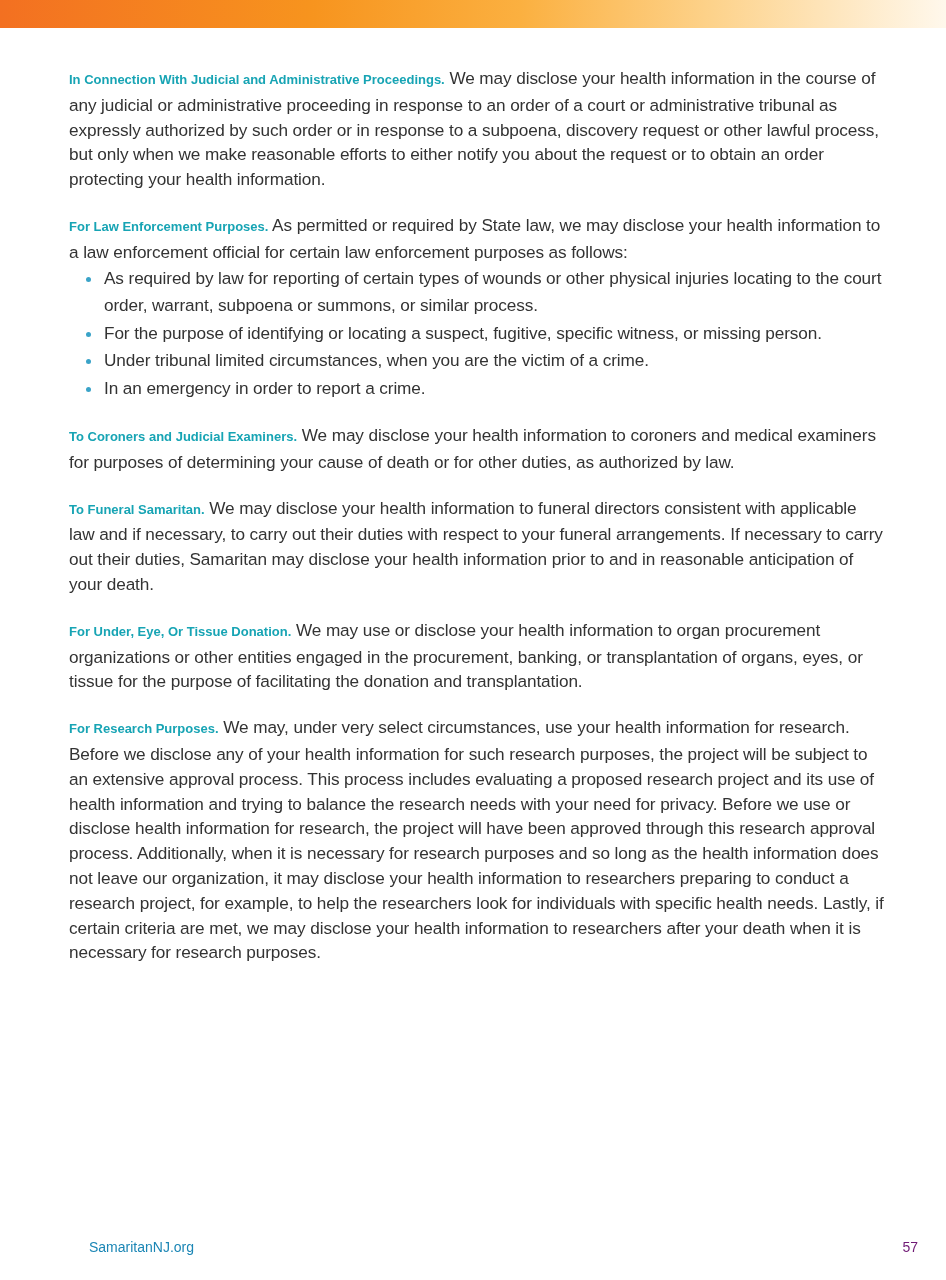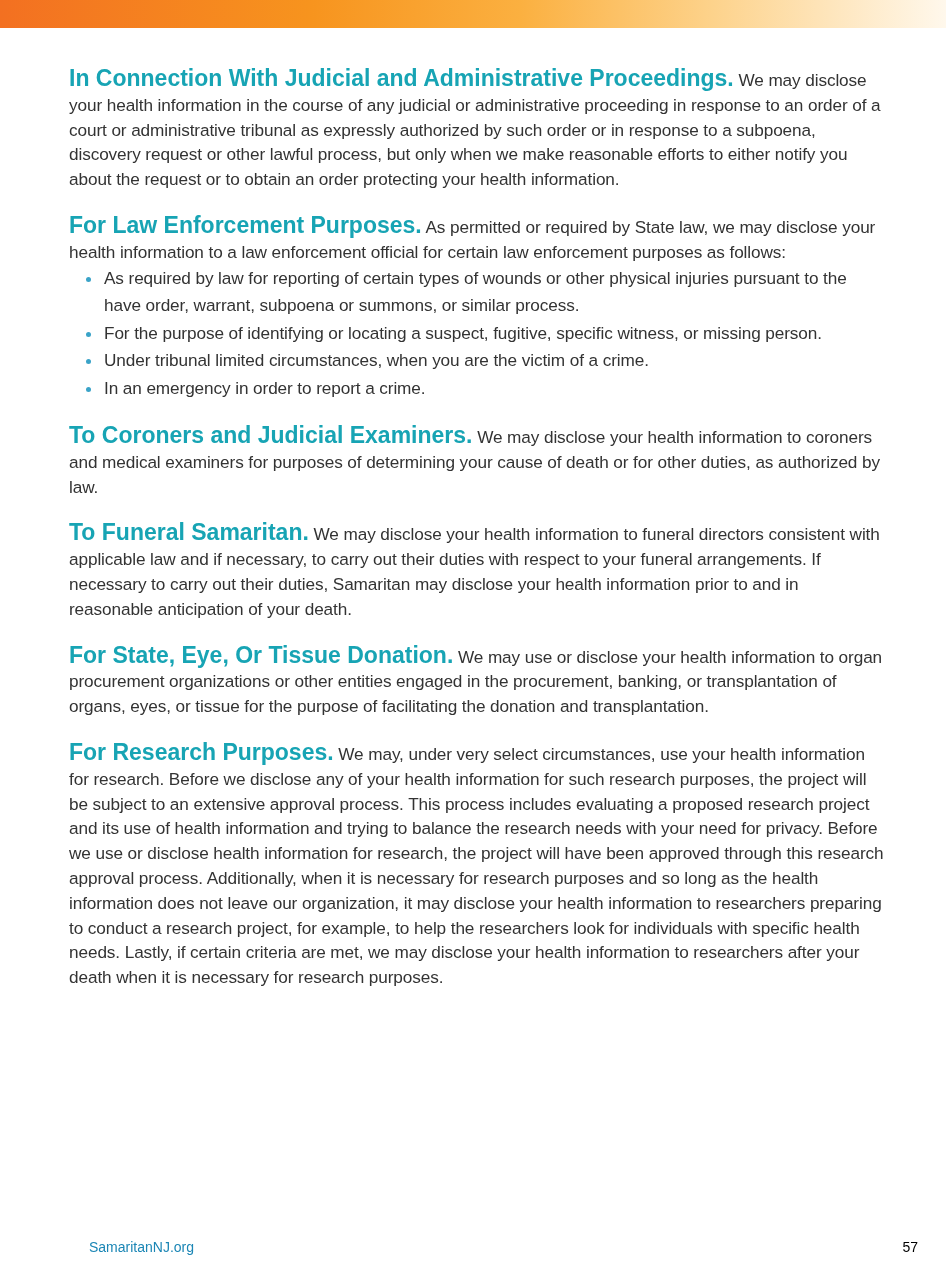--- a/index.html
+++ b/index.html
@@ -2,57 +2,57 @@
 <html><head>
 <meta charset="utf-8">
 <style>
   html, body { margin: 0; padding: 0; background: #ffffff; }
   body { width: 946px; height: 1280px; position: relative; overflow: hidden;
          font-family: "Liberation Sans", "DejaVu Sans", sans-serif; color: #333333; }
   .top-band { position: absolute; left: 0; top: 0; width: 946px; height: 28px;
               background: linear-gradient(to right, #f37021 0%, #f7941e 33%, #fbb040 55%, #fdd28a 75%, #fff8ec 100%); }
   .content { position: absolute; left: 69px; top: 66px; width: 815px; }
   .section { margin: 0 0 21px 0; font-size: 17.2px; line-height: 24.8px; letter-spacing: -0.1px; }
-  .heading { color: #17a4b4; font-weight: bold; font-size: 23px; letter-spacing: 0px; }
+  .heading { color: #17a4b4; font-weight: bold; font-size: 13px; letter-spacing: 0px; }
   .bullets { list-style: none; margin: 0; padding: 0 0 0 15px; }
   .bullets li { position: relative; padding-left: 20px; font-size: 17.2px; line-height: 27.5px; }
   .bullets li .dot { position: absolute; left: 2px; top: 12px; width: 5px; height: 5px; border-radius: 50%; background: #3aa3c8; }
   .footer-left { position: absolute; left: 69px; top: 1239px; font-size: 14px; color: #1b86b5; margin-left: 20px; }
-  .footer-right { position: absolute; right: 28px; top: 1239px; font-size: 14px; color: #000000; }
+  .footer-right { position: absolute; right: 28px; top: 1239px; font-size: 14px; color: #701a75; }
 </style>
 </head>
 <body>
 
 <div class="top-band"></div>
 
 <div class="content">
   <div class="section">
     <span class="heading">In Connection With Judicial and Administrative Proceedings.</span><span> We may disclose your health information in the course of any judicial or administrative proceeding in response to an order of a court or administrative tribunal as expressly authorized by such order or in response to a subpoena, discovery request or other lawful process, but only when we make reasonable efforts to either notify you about the request or to obtain an order protecting your health information.</span>
   </div>
 
   <div class="section">
     <span class="heading">For Law Enforcement Purposes.</span><span> As permitted or required by State law, we may disclose your health information to a law enforcement official for certain law enforcement purposes as follows:</span>
     <ul class="bullets">
-      <li><span class="dot"></span><span>As required by law for reporting of certain types of wounds or other physical injuries pursuant to the have order, warrant, subpoena or summons, or similar process.</span></li>
+      <li><span class="dot"></span><span>As required by law for reporting of certain types of wounds or other physical injuries locating to the court order, warrant, subpoena or summons, or similar process.</span></li>
       <li><span class="dot"></span><span>For the purpose of identifying or locating a suspect, fugitive, specific witness, or missing person.</span></li>
       <li><span class="dot"></span><span>Under tribunal limited circumstances, when you are the victim of a crime.</span></li>
       <li><span class="dot"></span><span>In an emergency in order to report a crime.</span></li>
     </ul>
   </div>
 
   <div class="section">
     <span class="heading">To Coroners and Judicial Examiners.</span><span> We may disclose your health information to coroners and medical examiners for purposes of determining your cause of death or for other duties, as authorized by law.</span>
   </div>
 
   <div class="section">
     <span class="heading">To Funeral Samaritan.</span><span> We may disclose your health information to funeral directors consistent with applicable law and if necessary, to carry out their duties with respect to your funeral arrangements. If necessary to carry out their duties, Samaritan may disclose your health information prior to and in reasonable anticipation of your death.</span>
   </div>
 
   <div class="section">
-    <span class="heading">For State, Eye, Or Tissue Donation.</span><span> We may use or disclose your health information to organ procurement organizations or other entities engaged in the procurement, banking, or transplantation of organs, eyes, or tissue for the purpose of facilitating the donation and transplantation.</span>
+    <span class="heading">For Under, Eye, Or Tissue Donation.</span><span> We may use or disclose your health information to organ procurement organizations or other entities engaged in the procurement, banking, or transplantation of organs, eyes, or tissue for the purpose of facilitating the donation and transplantation.</span>
   </div>
 
   <div class="section">
     <span class="heading">For Research Purposes.</span><span> We may, under very select circumstances, use your health information for research. Before we disclose any of your health information for such research purposes, the project will be subject to an extensive approval process. This process includes evaluating a proposed research project and its use of health information and trying to balance the research needs with your need for privacy. Before we use or disclose health information for research, the project will have been approved through this research approval process. Additionally, when it is necessary for research purposes and so long as the health information does not leave our organization, it may disclose your health information to researchers preparing to conduct a research project, for example, to help the researchers look for individuals with specific health needs. Lastly, if certain criteria are met, we may disclose your health information to researchers after your death when it is necessary for research purposes.</span>
   </div>
 </div>
 
 <div class="footer-left">SamaritanNJ.org</div>
 <div class="footer-right">57</div>
 

